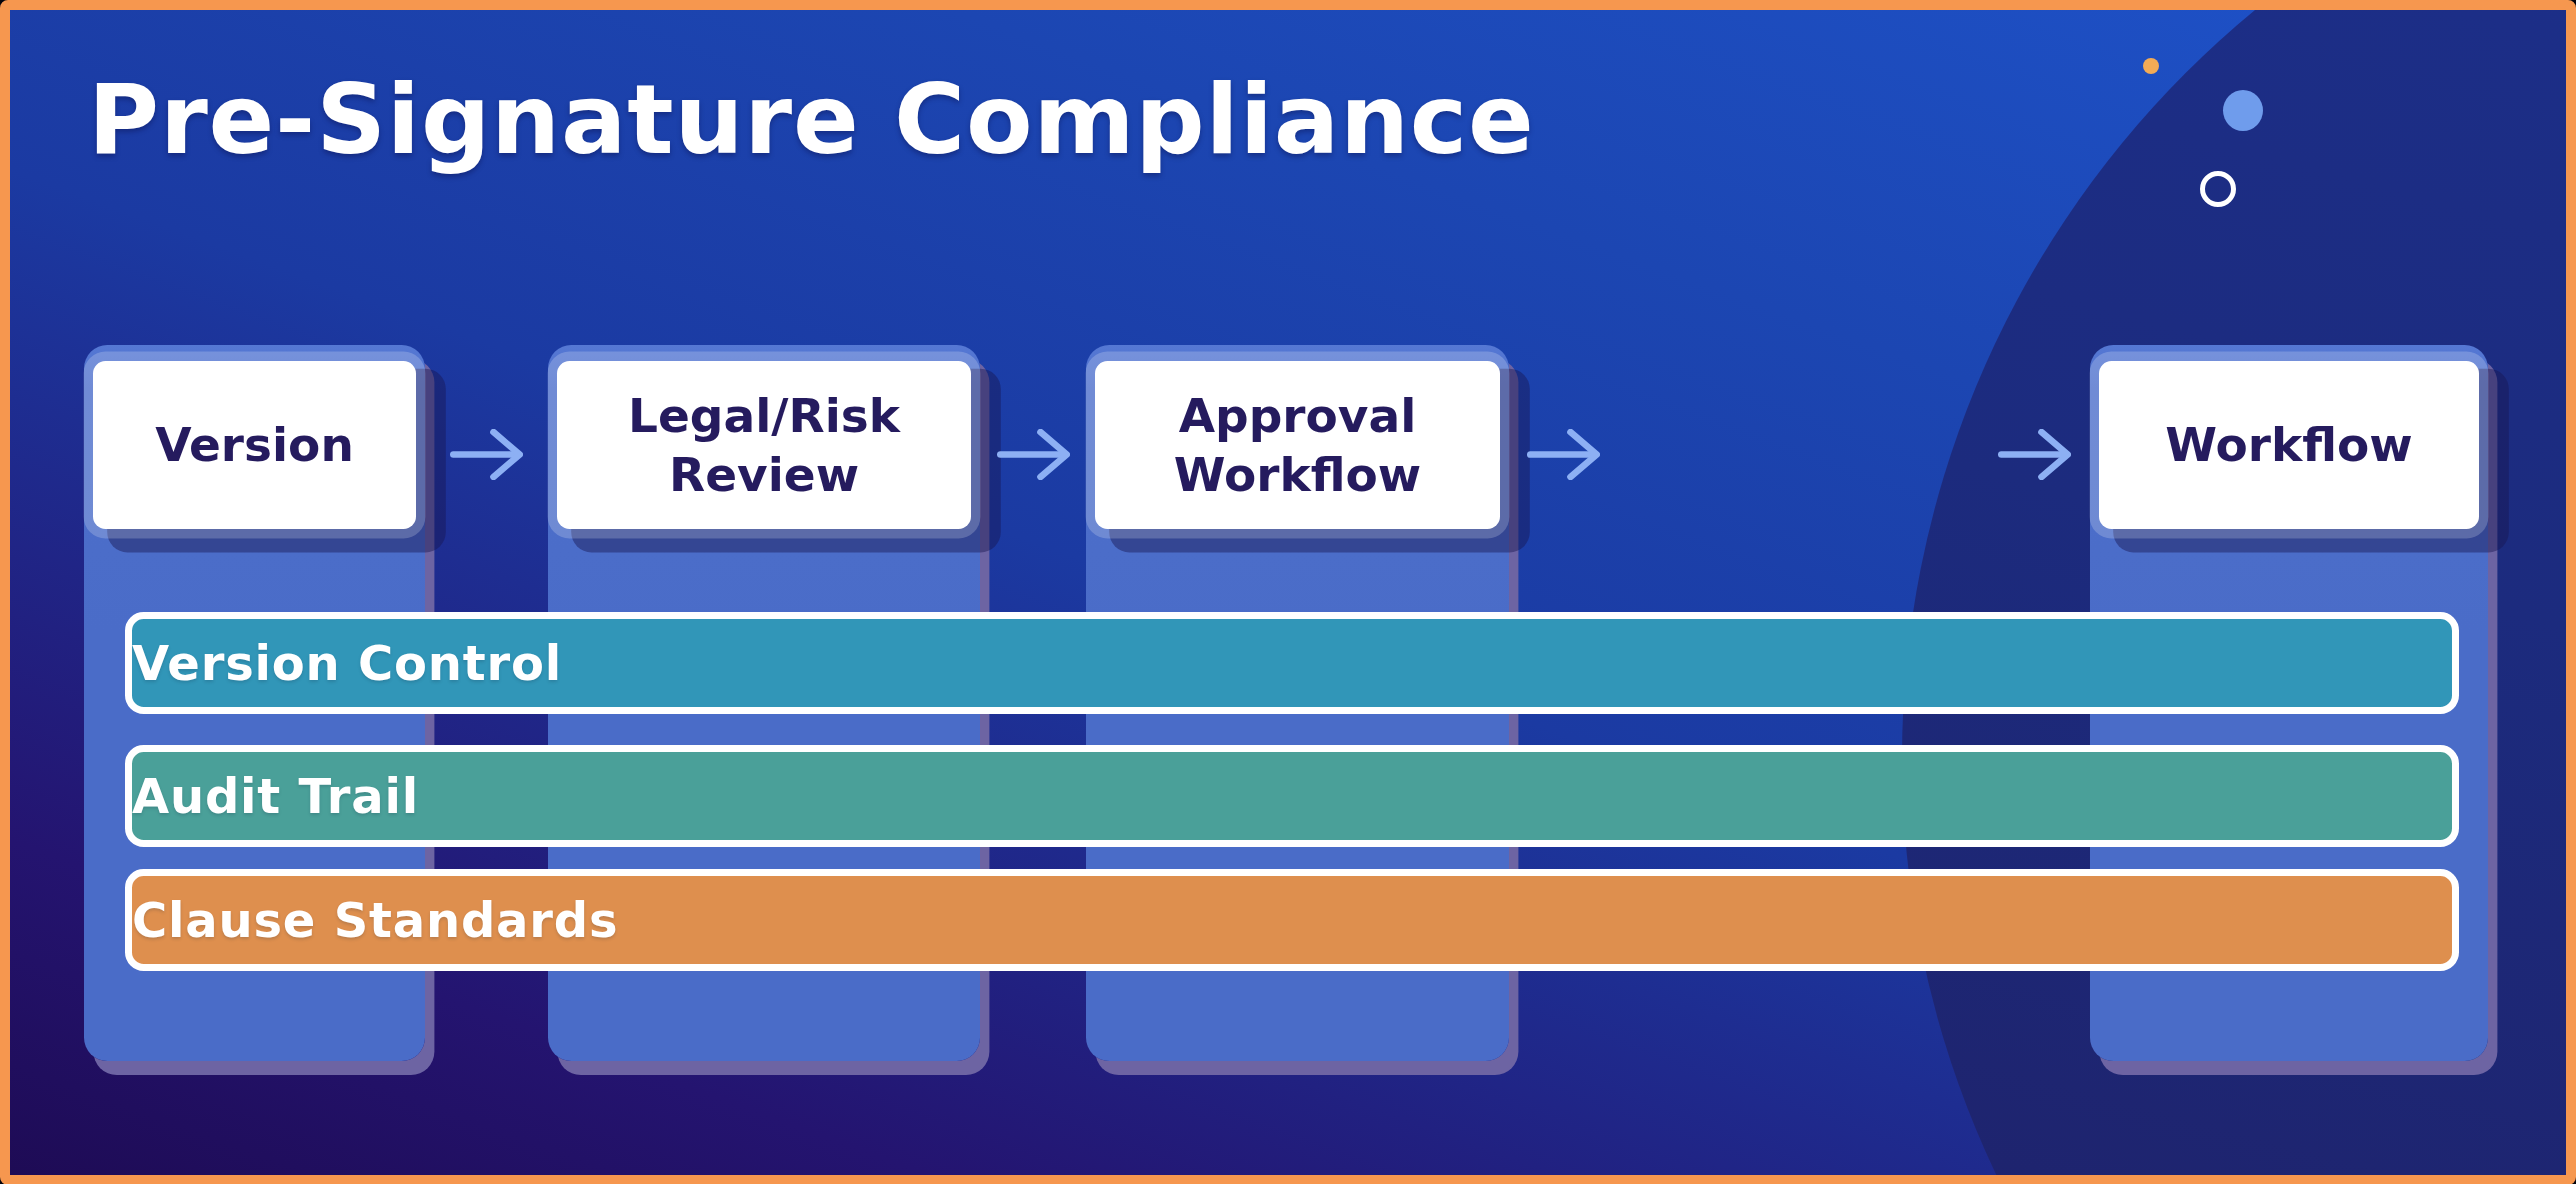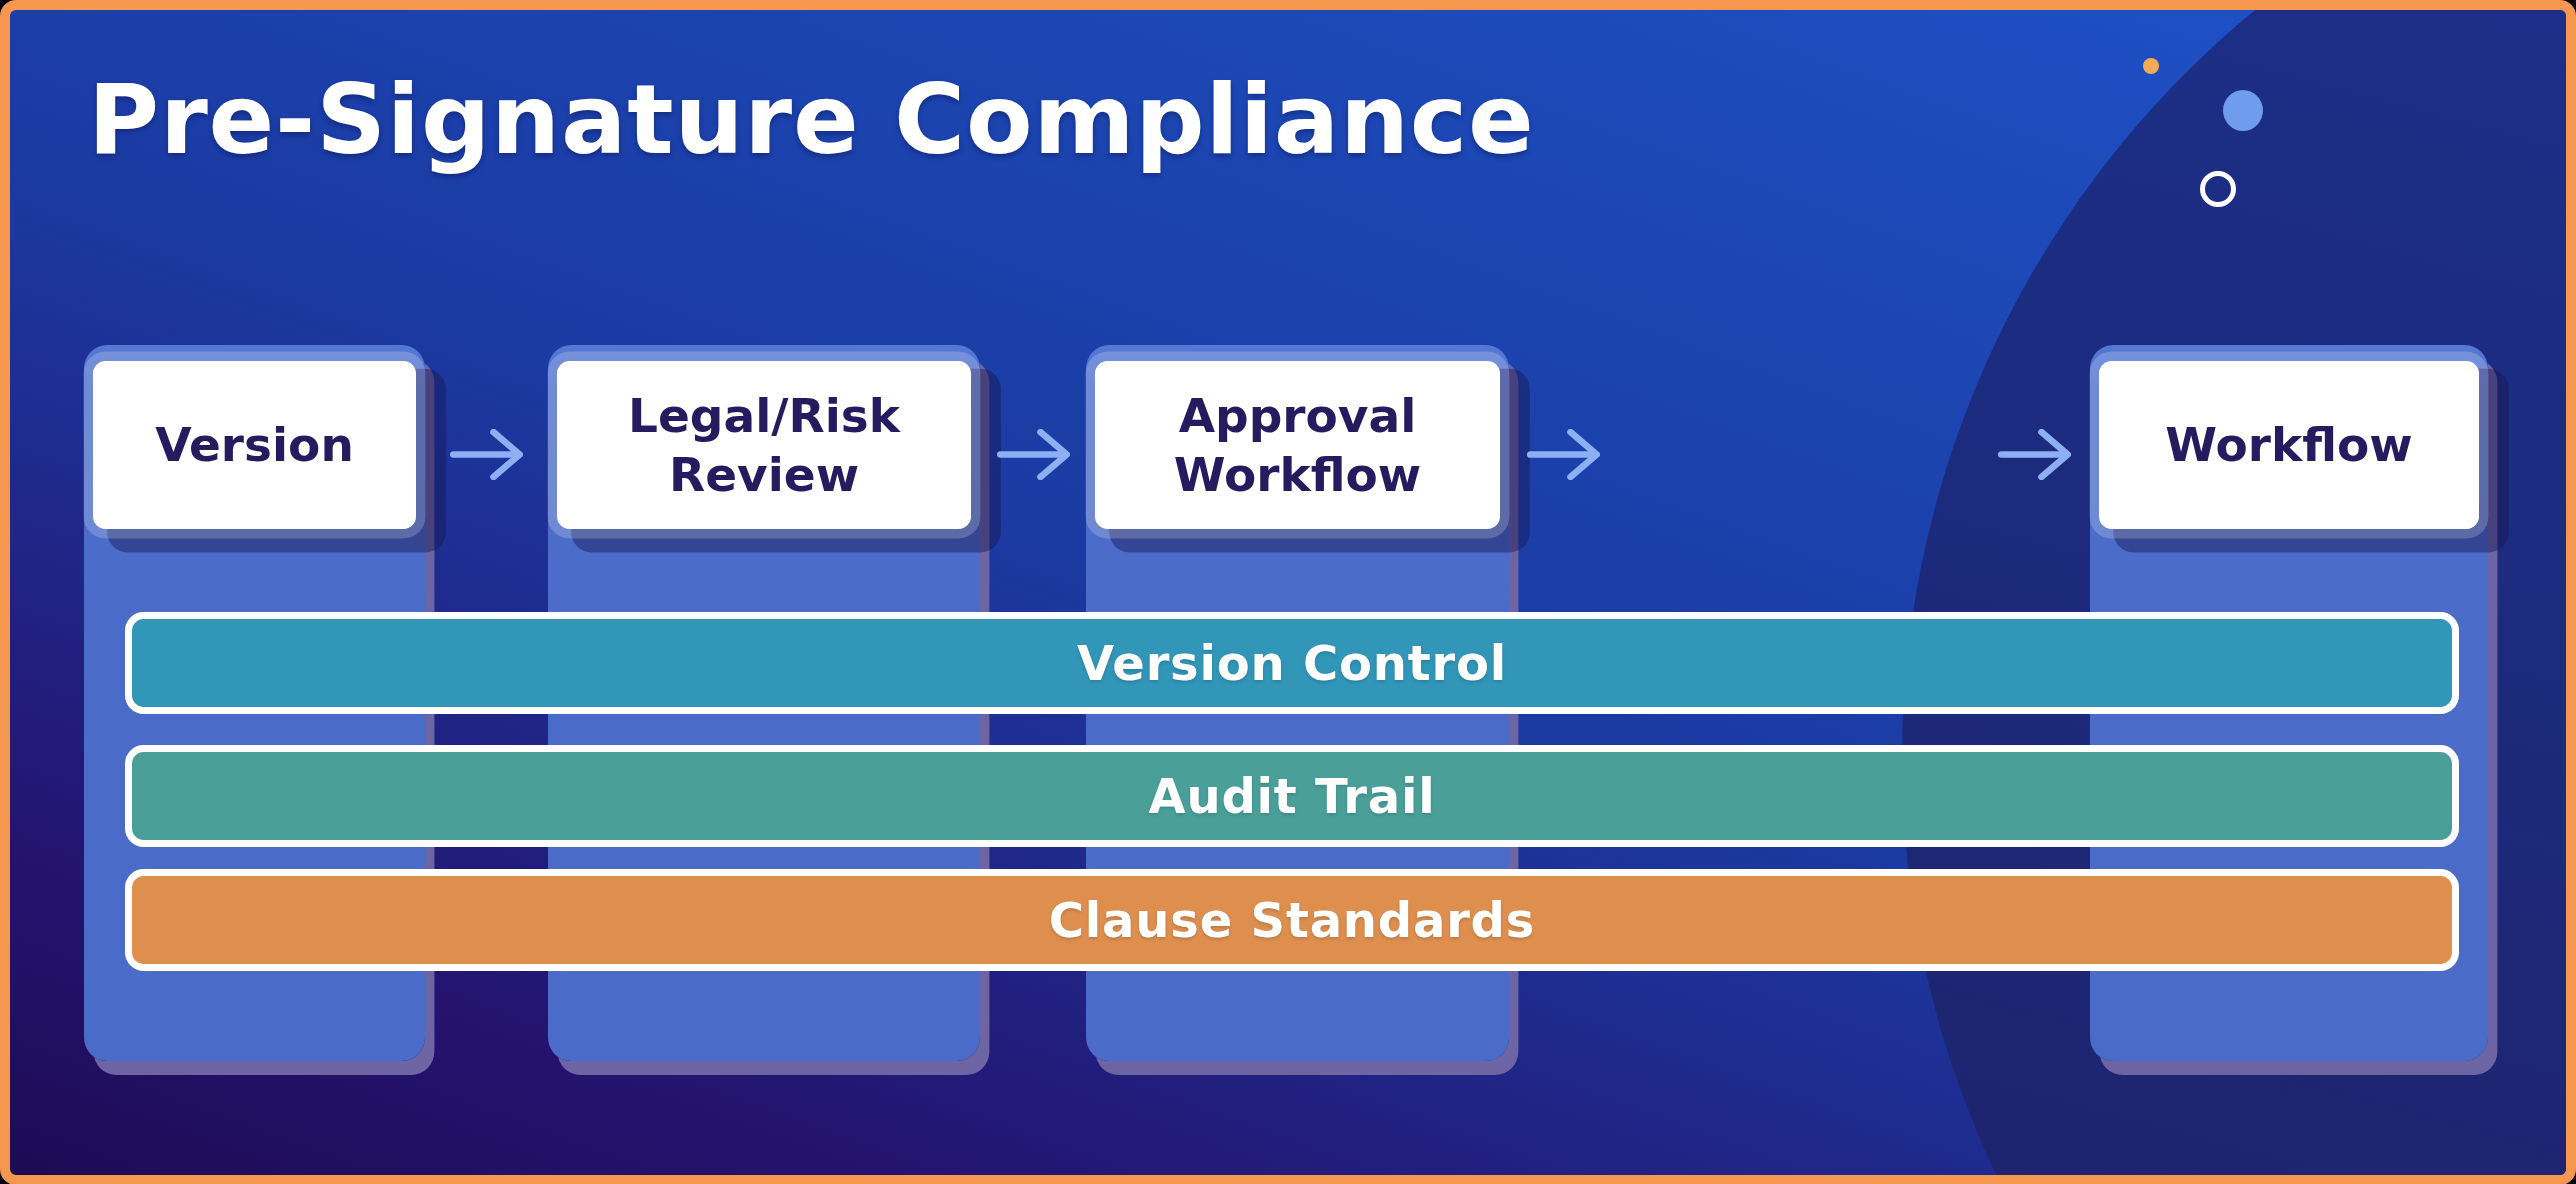--- a/index.html
+++ b/index.html
@@ -1,20 +1,20 @@
 <!DOCTYPE html>
 <html style="font-size:12.5px"><head>
 <meta charset="utf-8">
 <style>
   html,body{margin:0;padding:0;background:#000;}
   body{font-family:"DejaVu Sans","Liberation Sans",sans-serif;}
   #canvas{position:relative;width:2576px;height:1185px;background:#05040c;overflow:hidden;}
 
   
-  .frame{position:absolute;inset:0;border:10px solid #f6974f;border-radius:16px;overflow:hidden;
+  .frame{position:absolute;inset:0;border:10px solid #f6974f;border-radius:8px;overflow:hidden;
          background:linear-gradient(200deg,#1e52c9 0%,#1c46b2 28%,#1b3aa2 52%,#241470 84%,#1e0b55 100%);}
 
   
   .blob{position:absolute;left:1892px;top:-221px;width:1938px;height:1938px;border-radius:50%;
         background:linear-gradient(195deg,#1c3190 0%,#1c2b7e 48%,#201e62 100%);}
 
   
   .dot{position:absolute;border-radius:50%;}
   .dot-orange{left:2133px;top:48px;width:16.4px;height:16.4px;background:#f3ab55;}
   .dot-blue{left:2213px;top:80px;width:40px;height:41px;background:#6f9cec;}
@@ -36,21 +36,21 @@
              box-shadow:0 0 0 9.4px rgba(255,255,255,0.20), 22px 15.6px 0 7.8px rgba(25,22,82,0.45);}
   .label-box span{color:#251b5e;font-size:47px;font-weight:700;line-height:59px;padding:0 11px;}
 
   
   .arrow{position:absolute;width:73px;height:51px;}
   .arrow path{stroke:#8db0f4;stroke-width:8.5;fill:none;stroke-linecap:round;stroke-linejoin:round;}
 
   
   .bar{position:absolute;left:115px;width:2334px;height:102px;box-sizing:border-box;
        border:7px solid #ffffff;border-radius:18.7px;
-       display:flex;align-items:center;justify-content:center;}
+       display:flex;align-items:center;}
   .bar span{color:#ffffff;font-size:48px;font-weight:700;letter-spacing:0.8px;
             text-shadow:0 2.3px 3.1px rgba(20,40,60,0.18);}
 </style>
 </head>
 <body>
 
 <div id="canvas">
   <div class="frame">
 
     <div class="blob"></div>

